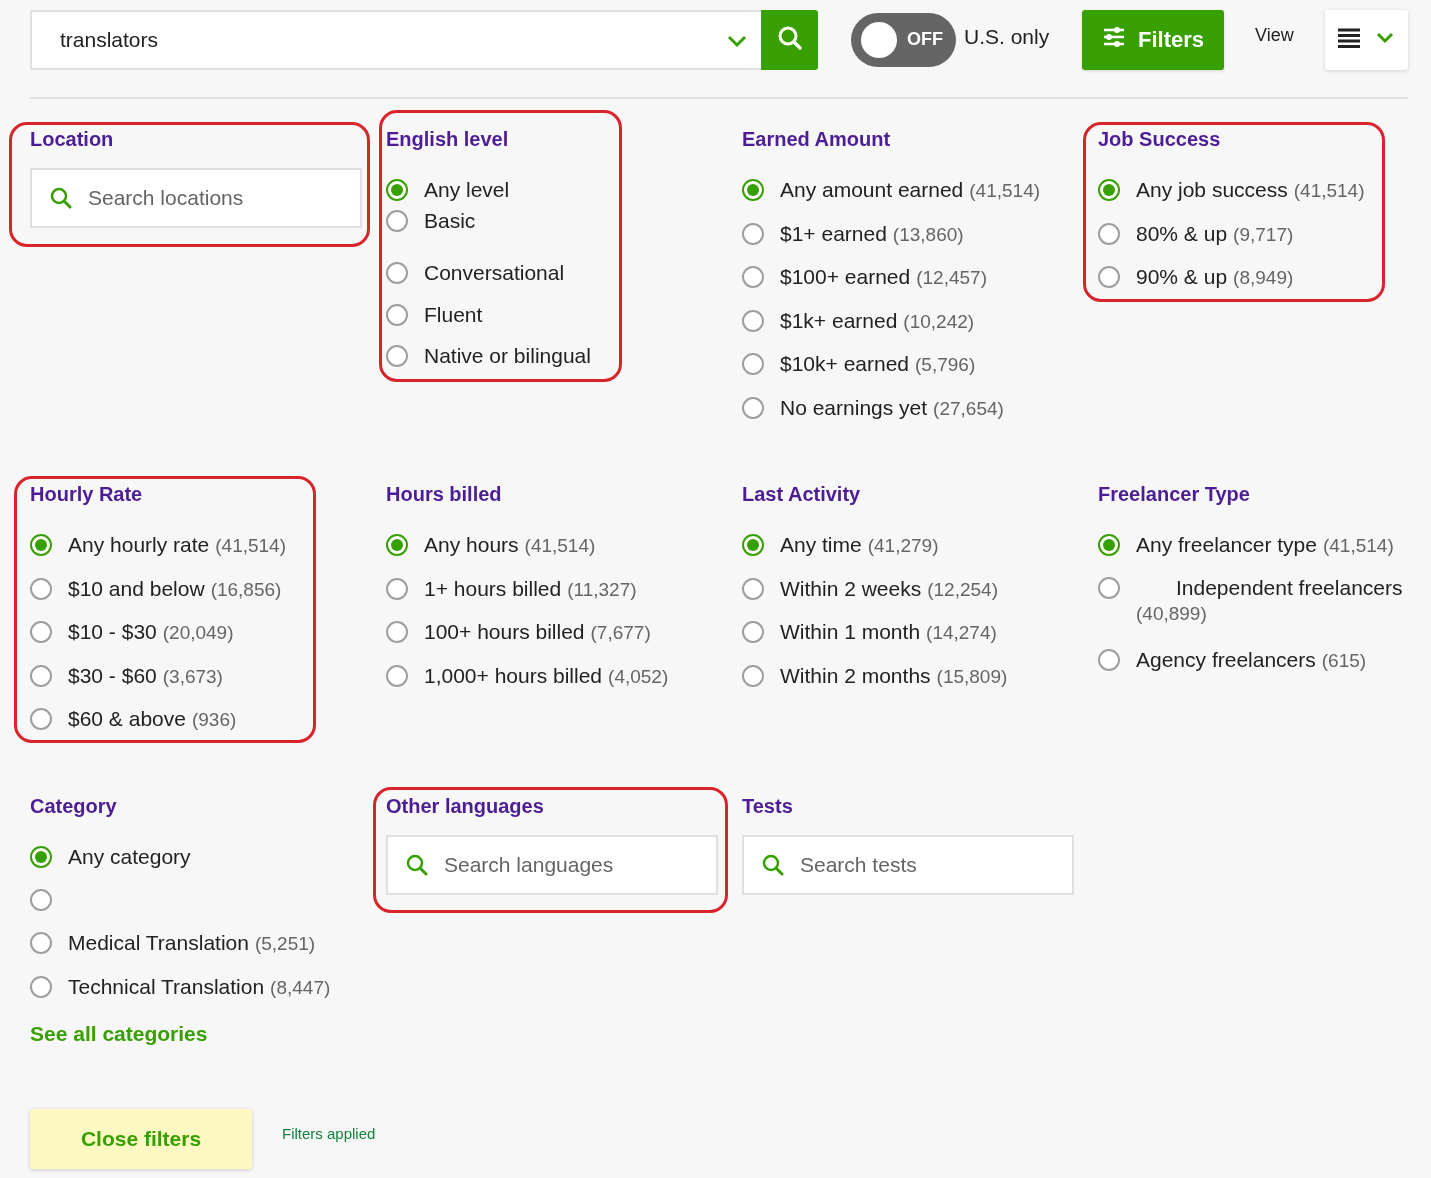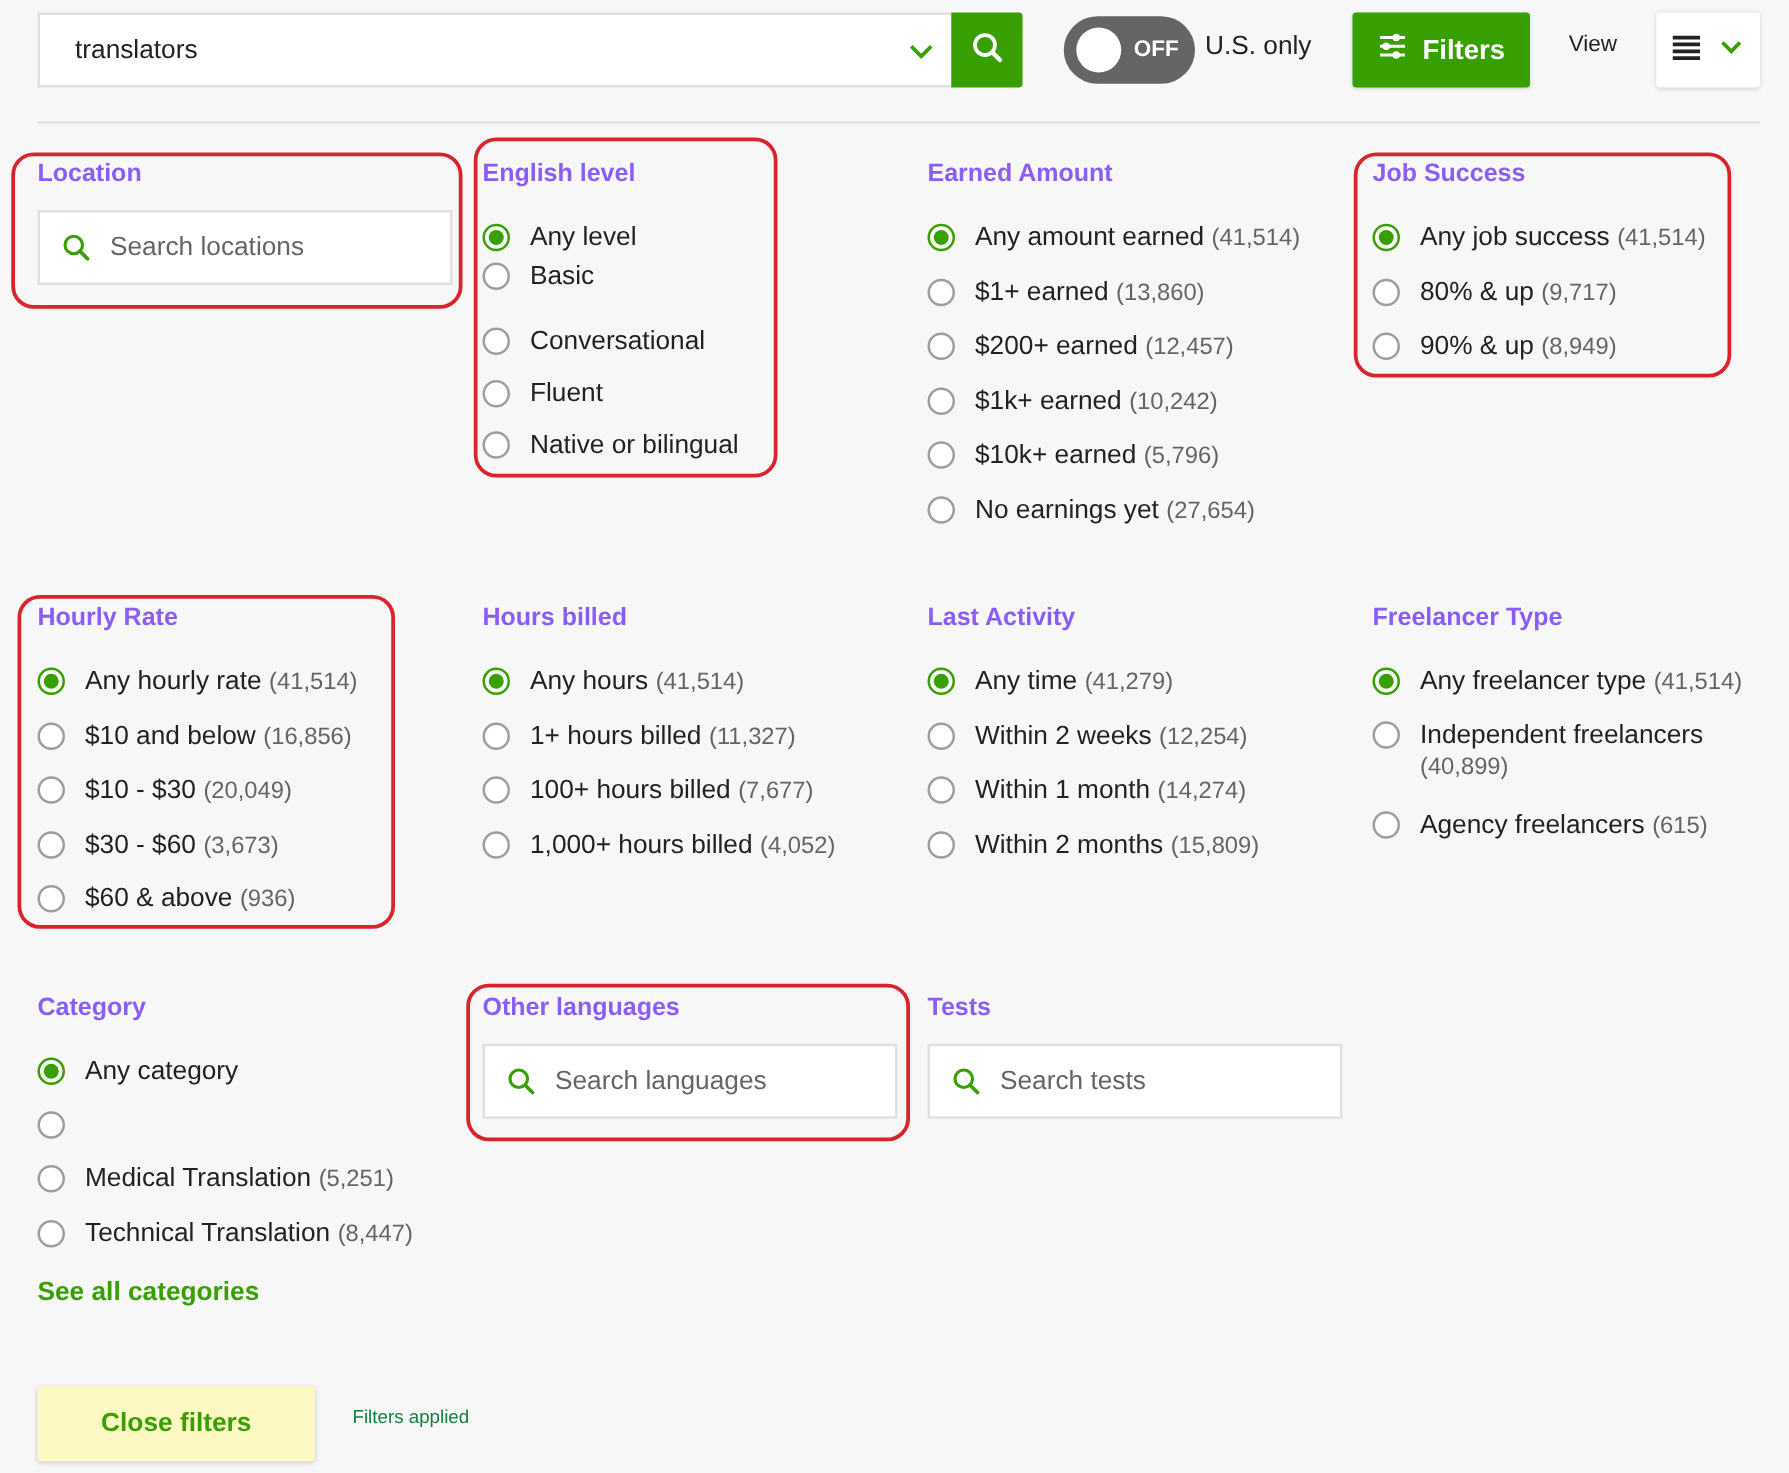--- a/index.html
+++ b/index.html
@@ -49,37 +49,37 @@
   .view-label { position: absolute; left: 1255px; top: 25px; font-size: 18px; color: #222; }
   .view-select {
     position: absolute; left: 1325px; top: 10px; width: 83px; height: 60px;
     background: #fff; border-radius: 3px; box-shadow: 0 1px 4px rgba(0,0,0,0.15);
     display: flex; align-items: center; justify-content: space-around; cursor: pointer; padding: 0 6px;
   }
   .divider { position: absolute; left: 30px; top: 97px; width: 1378px; height: 2px; background: #e0e0e0; }
 
   
   .section { position: absolute; }
-  .section h3 { margin: 0; font-size: 20px; font-weight: bold; color: #8b5cf6; line-height: 24px; }
+  .section h3 { margin: 0; font-size: 20px; font-weight: bold; color: #4c1d95; line-height: 24px; }
   .opt {
     display: flex; align-items: flex-start; font-size: 21px; color: #222; cursor: pointer;
     position: absolute; left: 0; line-height: 26px; white-space: nowrap;
   }
   .opt .radio {
     width: 22px; height: 22px; border-radius: 50%; border: 2px solid #9e9e9e; background: #fff;
     flex: none; margin-right: 16px; margin-top: 2px; position: relative;
   }
   .opt .radio.checked { border-color: #37a000; }
   .opt .radio.checked::after {
     content: ""; position: absolute; left: 3px; top: 3px; width: 12px; height: 12px;
     border-radius: 50%; background: #37a000;
   }
   .opt .count { color: #656565; font-size: 19px; margin-left: 6px; }
   .opt.wrap { white-space: normal; }
-  .opt.wrap .lbl { display: block; }
+  .opt.wrap .lbl { display: block; margin-left: 40px; }
   .opt.wrap .count { display: block; margin-left: 0; }
 
   .sinput {
     position: absolute; background: #fff; border: 2px solid #e0e0e0;
     display: flex; align-items: center; height: 60px;
   }
   .sinput input {
     border: none; outline: none; font-size: 21px; background: transparent; width: 85%;
     color: #656565; font-family: "Liberation Sans", sans-serif;
   }
@@ -192,21 +192,21 @@
 <div class="opt" style="top: 50px;">
       <span class="radio checked"></span>
       <span><span class="lbl">Any amount earned</span><span class="count">(41,514)</span></span>
     </div>
     <div class="opt" style="top: 93.6px;">
       <span class="radio"></span>
       <span><span class="lbl">$1+ earned</span><span class="count">(13,860)</span></span>
     </div>
     <div class="opt" style="top: 137.2px;">
       <span class="radio"></span>
-      <span><span class="lbl">$200+ earned</span><span class="count">(12,457)</span></span>
+      <span><span class="lbl">$100+ earned</span><span class="count">(12,457)</span></span>
     </div>
     <div class="opt" style="top: 180.8px;">
       <span class="radio"></span>
       <span><span class="lbl">$1k+ earned</span><span class="count">(10,242)</span></span>
     </div>
     <div class="opt" style="top: 224.4px;">
       <span class="radio"></span>
       <span><span class="lbl">$10k+ earned</span><span class="count">(5,796)</span></span>
     </div>
     <div class="opt" style="top: 268px;">

